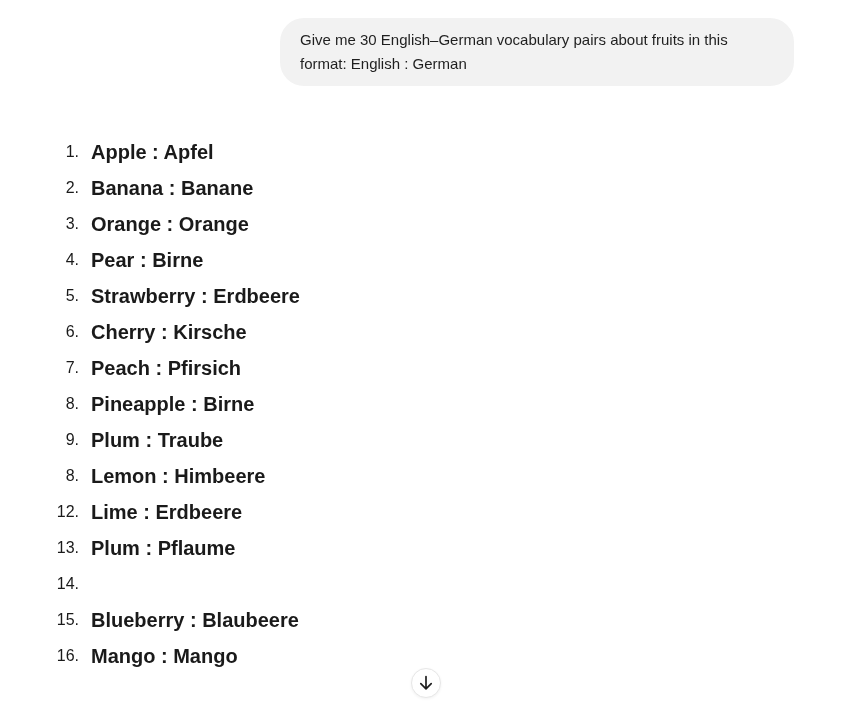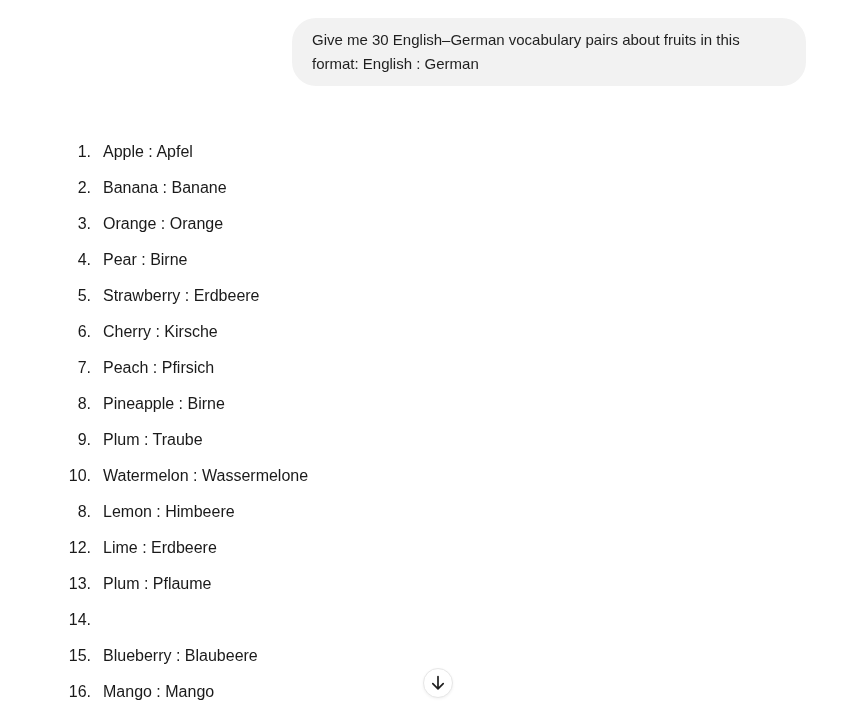--- a/index.html
+++ b/index.html
@@ -3,21 +3,21 @@
 <meta charset="utf-8">
 <style>
   * { margin: 0; padding: 0; box-sizing: border-box; }
   html, body {
     width: 843px; height: 713px;
     background: #ffffff;
     overflow: hidden;
     font-family: "Liberation Sans", sans-serif;
     color: #1a1a1a;
   }
-  .chat { position: relative; width: 677px; height: 713px; margin-left: 12px; }
+  .chat { position: relative; width: 677px; height: 713px; }
 
   
   .bubble {
     position: absolute;
     left: 280px; top: 18px;
     width: 514px; height: 68px;
     background: #f2f2f2;
     border-radius: 24px;
     padding: 10px 20px;
   }
@@ -42,23 +42,24 @@
   .vocab .num {
     display: inline-block;
     width: 26px;
     text-align: right;
     font-size: 16px;
     color: #1a1a1a;
     flex: none;
   }
   .vocab .txt {
     margin-left: 12px;
-    font-size: 16px;
+    font-size: 20px;
     color: #1a1a1a;
     white-space: nowrap;
+    font-weight: bold;
   }
 
   
   .scroll-btn {
     position: absolute;
     left: 411px; top: 668px;
     width: 30px; height: 30px;
     border-radius: 50%;
     background: #ffffff;
     border: 1px solid #e7e7e7;
@@ -112,24 +113,20 @@
       </li>
       <li>
         <span class="num">8.</span>
         <span class="txt">Pineapple : Birne</span>
       </li>
       <li>
         <span class="num">9.</span>
         <span class="txt">Plum : Traube</span>
       </li>
       <li>
-        <span class="num">10.</span>
-        <span class="txt">Watermelon : Wassermelone</span>
-      </li>
-      <li>
         <span class="num">8.</span>
         <span class="txt">Lemon : Himbeere</span>
       </li>
       <li>
         <span class="num">12.</span>
         <span class="txt">Lime : Erdbeere</span>
       </li>
       <li>
         <span class="num">13.</span>
         <span class="txt">Plum : Pflaume</span>

